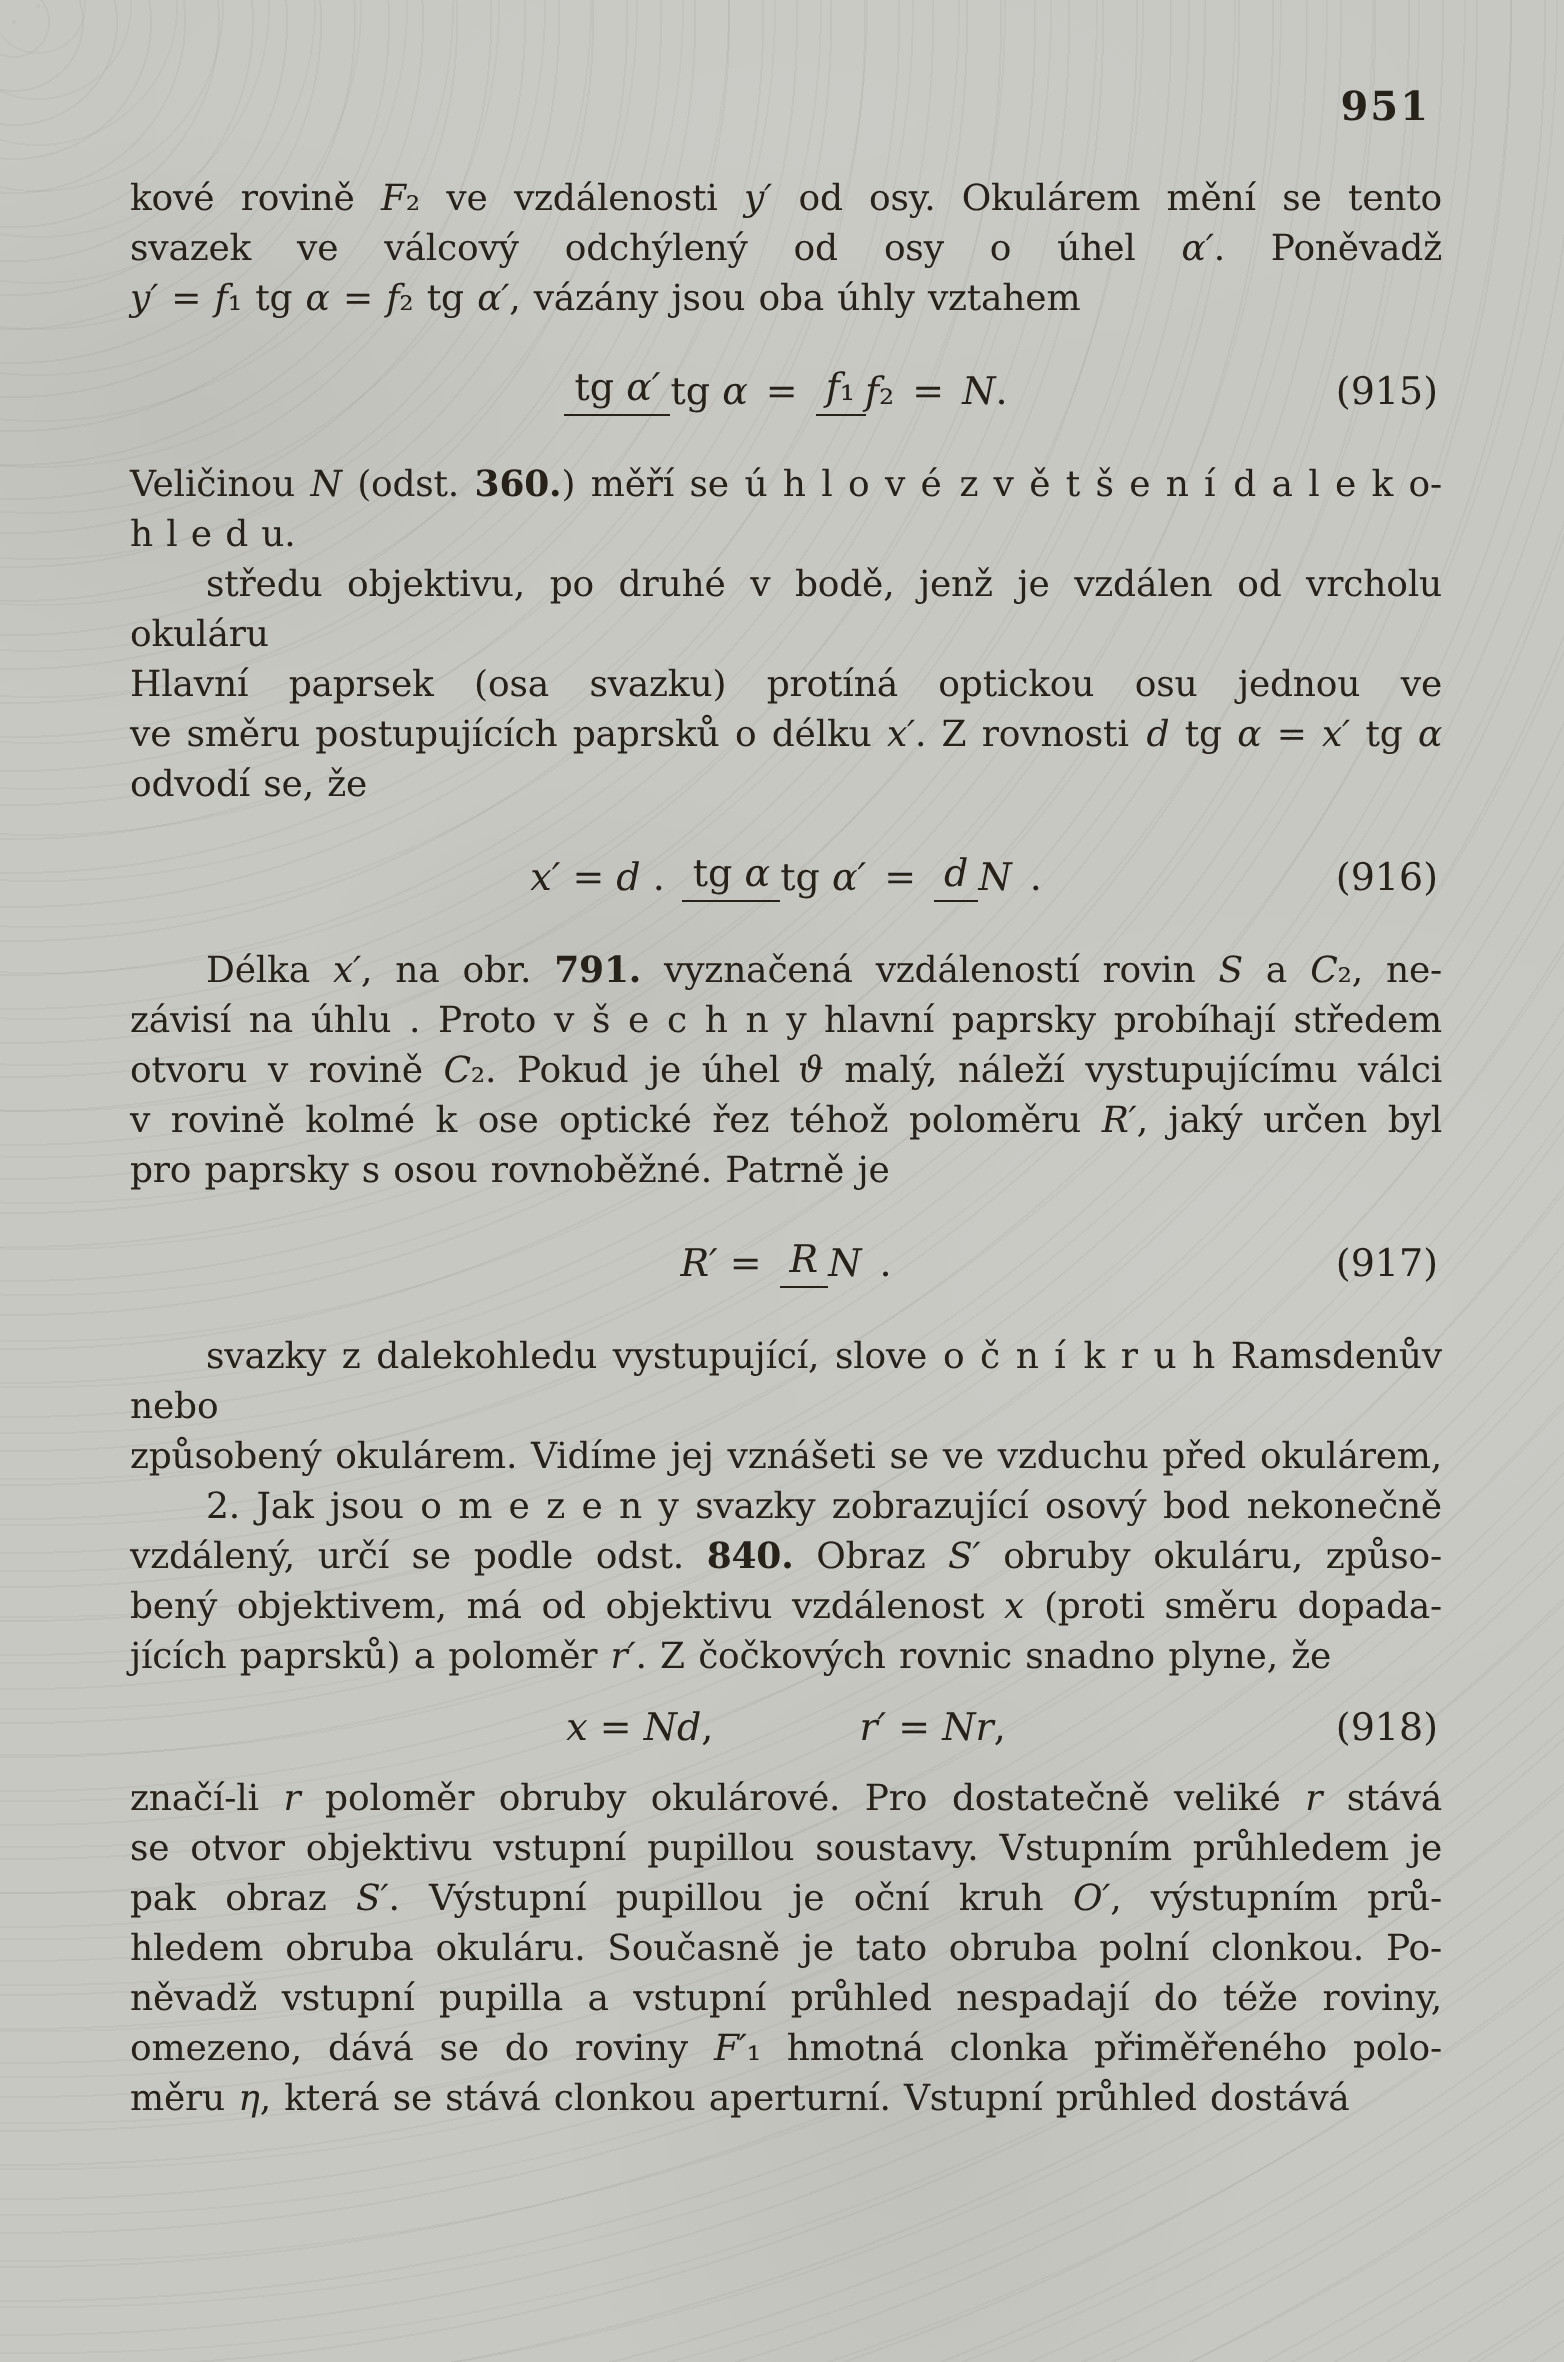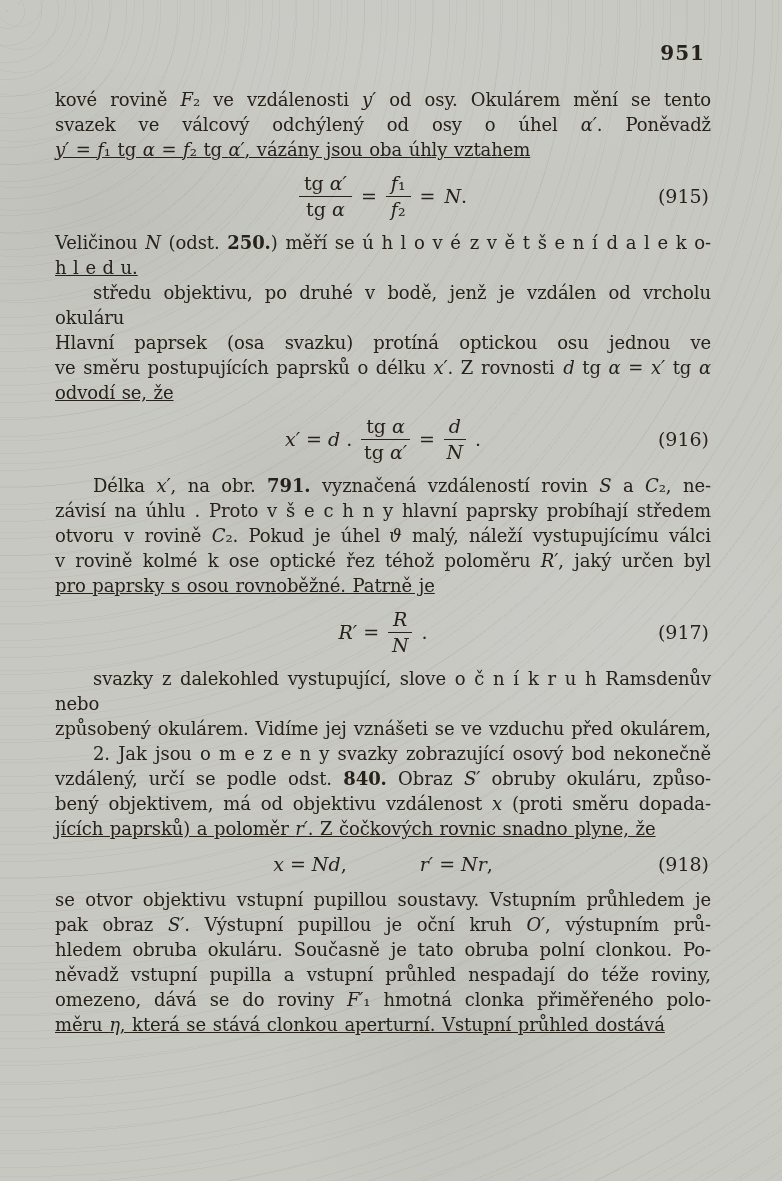--- a/index.html
+++ b/index.html
@@ -15,21 +15,21 @@
       radial-gradient(ellipse 320px 220px at 12% 18%, rgba(0,0,0,0.045), transparent 70%),
       radial-gradient(ellipse 420px 320px at 82% 55%, rgba(255,255,255,0.06), transparent 70%),
       radial-gradient(ellipse 260px 360px at 58% 88%, rgba(0,0,0,0.04), transparent 70%),
       radial-gradient(ellipse 220px 160px at 38% 42%, rgba(0,0,0,0.035), transparent 70%),
       radial-gradient(ellipse 500px 200px at 50% 5%, rgba(255,255,255,0.05), transparent 75%),
       repeating-radial-gradient(circle at 7px 11px, rgba(40,40,35,0.045) 0px, rgba(40,40,35,0.045) 1px, transparent 1px, transparent 17px),
       repeating-radial-gradient(circle at 19px 3px, rgba(40,40,35,0.035) 0px, rgba(40,40,35,0.035) 1px, transparent 1px, transparent 23px);
   }
   .content {
     position: absolute;
-    left: 55px;
+    left: 65px;
     top: 40px;
     width: 656px;
   }
   .page-number {
     text-align: right;
     font-size: 20px;
     font-weight: bold;
     letter-spacing: 1px;
     padding-right: 6px;
     margin-bottom: 21px;
@@ -40,21 +40,20 @@
     line-height: 25px;
     letter-spacing: -0.1px;
     word-spacing: 1px;
   }
   .para .line {
     text-align: justify;
     text-align-last: justify;
   }
   .para .line.last {
     text-align-last: left;
-    text-decoration: underline;
   }
   .para.indent .line:first-child {
     text-indent: 38px;
   }
   .eq {
     position: relative;
     display: flex;
     justify-content: center;
     align-items: center;
     margin: 8px 0;
@@ -62,21 +61,20 @@
     font-size: 19px;
   }
   .eq.simple { min-height: 30px; }
   .eq-body {
     display: inline-flex;
     align-items: center;
     gap: 9px;
   }
   .frac {
     display: inline-flex;
-    flex-direction: column;
     text-align: center;
     line-height: 21px;
   }
   .frac .num {
     display: block;
     border-bottom: 1.6px solid #262119;
     padding: 0 5px 2px;
   }
   .frac .den {
     display: block;
@@ -114,21 +112,21 @@
         <span class="num"><i>f</i>₁</span>
         <span class="den"><i>f</i>₂</span>
       </span>
       <span class="op">=</span>
       <span class="op"><i>N</i>.</span>
     </span>
     <span class="eq-label">(915)</span>
   </div>
 
   <div class="para">
-      <div class="line">Veličinou <i>N</i> (odst. <b>250.</b>) měří se ú h l o v é z v ě t š e n í d a l e k o-</div>
+      <div class="line">Veličinou <i>N</i> (odst. <b>360.</b>) měří se ú h l o v é z v ě t š e n í d a l e k o-</div>
       <div class="line last">h l e d u.</div>
     </div>
 
   <div class="para indent">
       <div class="line">středu objektivu, po druhé v bodě, jenž je vzdálen od vrcholu okuláru</div>
       <div class="line">Hlavní paprsek (osa svazku) protíná optickou osu jednou ve</div>
       <div class="line">ve směru postupujících paprsků o délku <i>x′</i>. Z rovnosti <i>d</i> tg <i>α</i> = <i>x′</i> tg <i>α</i></div>
       <div class="line last">odvodí se, že</div>
     </div>
 
@@ -163,40 +161,41 @@
       <span class="frac">
         <span class="num"><i>R</i></span>
         <span class="den"><i>N</i></span>
       </span>
       <span class="op">.</span>
     </span>
     <span class="eq-label">(917)</span>
   </div>
 
   <div class="para indent">
-      <div class="line">svazky z dalekohled vystupující, slove o č n í k r u h Ramsdenův nebo</div>
+      <div class="line">svazky z dalekohledu vystupující, slove o č n í k r u h Ramsdenův nebo</div>
       <div class="line">způsobený okulárem. Vidíme jej vznášeti se ve vzduchu před okulárem,</div>
     </div>
 
   <div class="para indent">
       <div class="line">2. Jak jsou o m e z e n y svazky zobrazující osový bod nekonečně</div>
       <div class="line">vzdálený, určí se podle odst. <b>840.</b> Obraz <i>S′</i> obruby okuláru, způso-</div>
       <div class="line">bený objektivem, má od objektivu vzdálenost <i>x</i> (proti směru dopada-</div>
       <div class="line last">jících paprsků) a poloměr <i>r′</i>. Z čočkových rovnic snadno plyne, že</div>
     </div>
 
   <div class="eq simple">
     <span class="eq-body">
       <span class="op"><i>x</i> = <i>Nd</i>,</span>
       <span class="op part2"><i>r′</i> = <i>Nr</i>,</span>
     </span>
     <span class="eq-label">(918)</span>
   </div>
 
   <div class="para">
+      <div class="line">značí-li <i>r</i> poloměr obruby okulárové. Pro dostatečně veliké <i>r</i> stává</div>
       <div class="line">se otvor objektivu vstupní pupillou soustavy. Vstupním průhledem je</div>
       <div class="line">pak obraz <i>S′</i>. Výstupní pupillou je oční kruh <i>O′</i>, výstupním prů-</div>
       <div class="line">hledem obruba okuláru. Současně je tato obruba polní clonkou. Po-</div>
       <div class="line">něvadž vstupní pupilla a vstupní průhled nespadají do téže roviny,</div>
       <div class="line">omezeno, dává se do roviny <i>F′</i>₁ hmotná clonka přiměřeného polo-</div>
       <div class="line last">měru <i>η</i>, která se stává clonkou aperturní. Vstupní průhled dostává</div>
     </div>
 
 </div>
 

